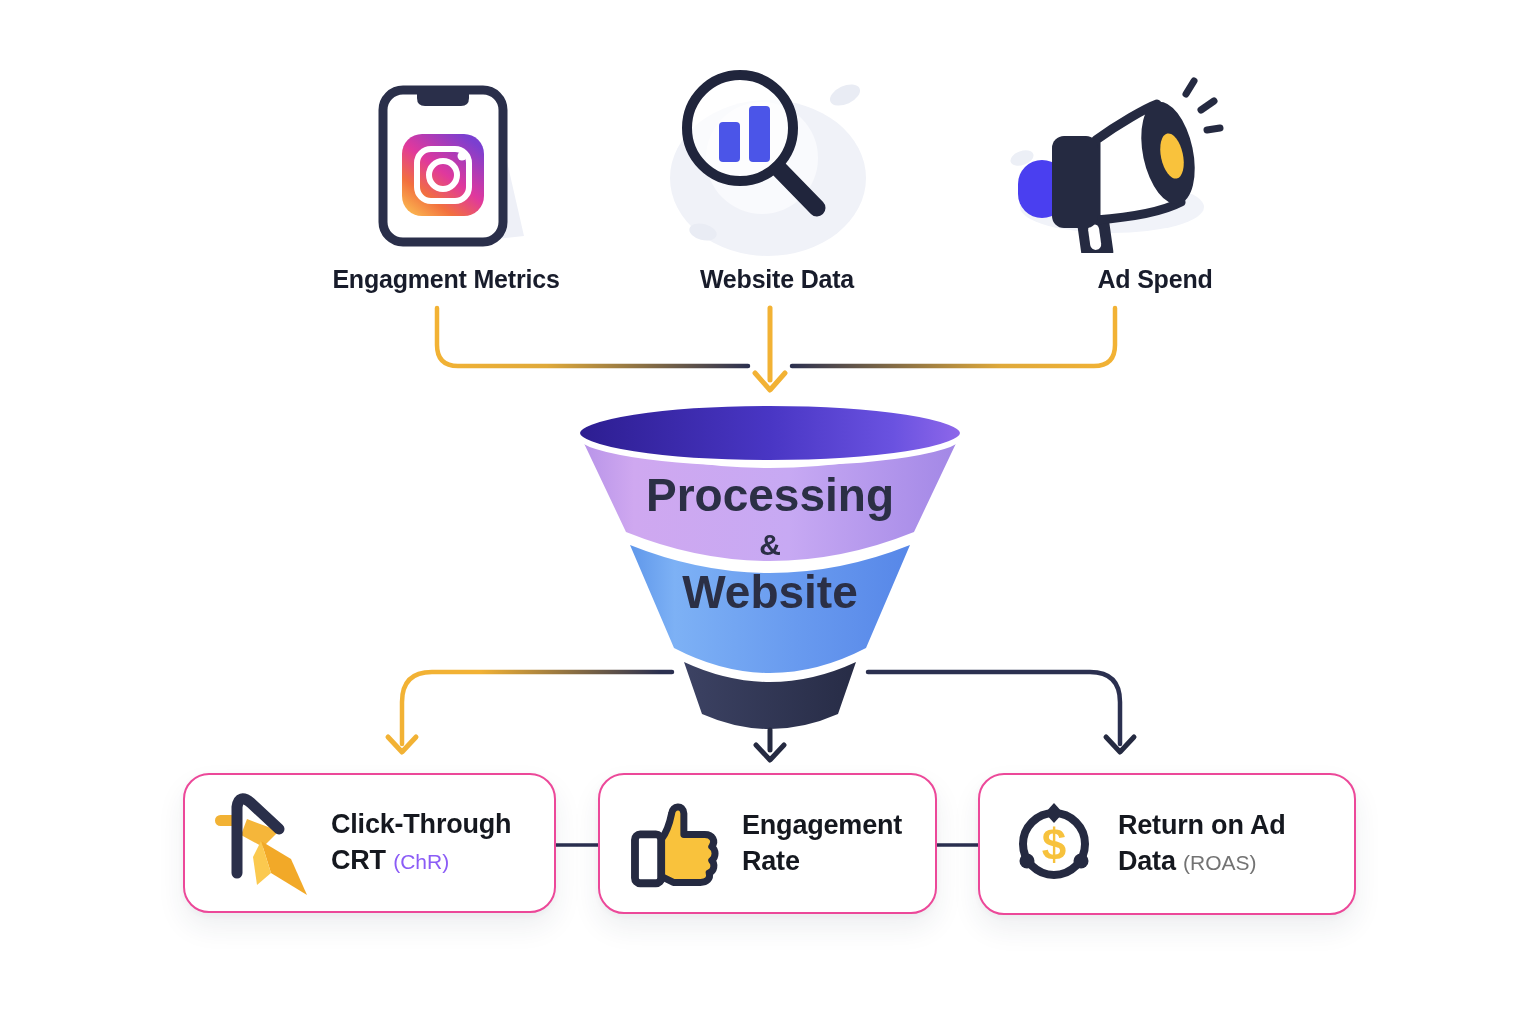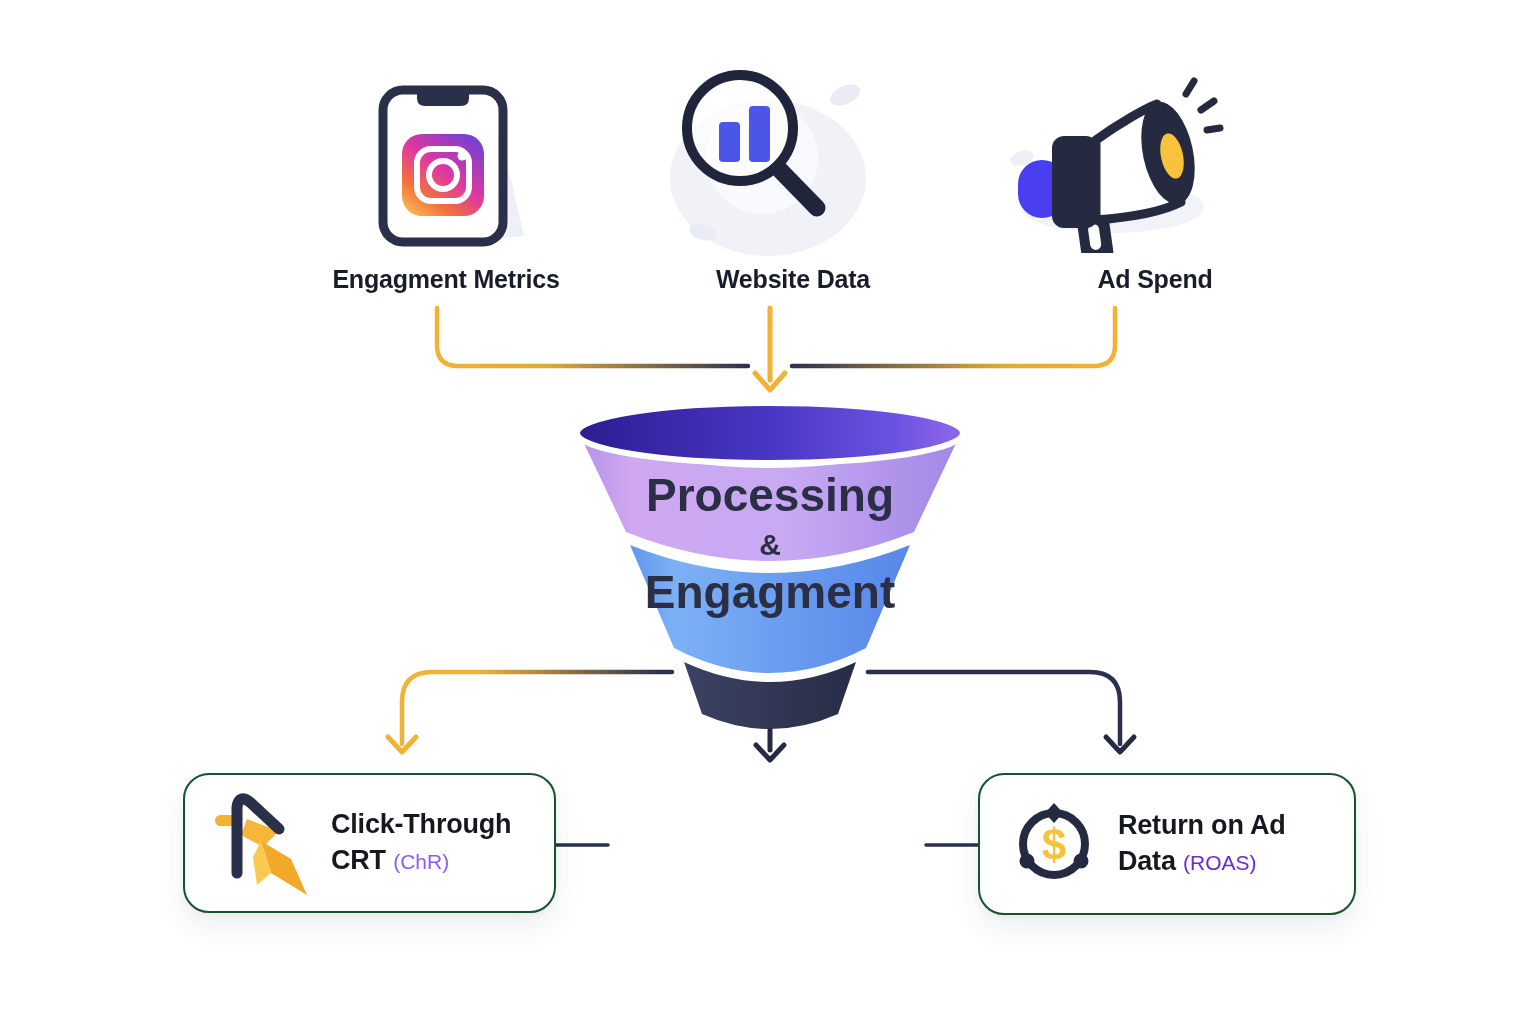--- a/index.html
+++ b/index.html
@@ -12,27 +12,27 @@
     position:absolute;transform:translate(-50%,-50%);
     font-size:25px;font-weight:700;color:#181c2b;letter-spacing:-0.2px;white-space:nowrap;
   }
   .funnel-line{
     position:absolute;transform:translate(-50%,-50%);
     font-weight:700;color:#2b2f45;white-space:nowrap;
   }
   .funnel-line.l1,.funnel-line.l3{font-size:46px;}
   .funnel-line.l2{font-size:30px;}
   .card{
-    position:absolute;background:#ffffff;border:2px solid #14532d;border-radius:26px;
+    position:absolute;background:#ffffff;border:2px solid #ec4899;border-radius:26px;
     box-shadow:0 14px 28px rgba(40,45,80,0.08),0 2px 6px rgba(40,45,80,0.04);
     display:flex;align-items:center;box-sizing:border-box;
   }
   .card-icon{flex:none;margin-left:28px;margin-right:18px;}
   .card-text{font-size:27px;font-weight:700;color:#15181f;line-height:1.32;letter-spacing:-0.2px;}
-  .card-text .suffix{font-size:21px;font-weight:400;color:#6d28d9;letter-spacing:0;}
+  .card-text .suffix{font-size:21px;font-weight:400;color:#737373;letter-spacing:0;}
   .card-text .suffix.muted{color:#8b5cf6;}
 </style>
 </head>
 <body>
 
 <div class="canvas">
 
   <svg class="abs" style="left:0;top:0;" width="1536" height="1024" viewBox="0 0 1536 1024">
     <defs>
       <linearGradient id="gTopLeft" gradientUnits="userSpaceOnUse" x1="437" y1="0" x2="750" y2="0">
@@ -150,44 +150,59 @@
     <ellipse cx="168" cy="85" rx="25" ry="52" transform="rotate(-12 168 85)" fill="#252a41"></ellipse>
     <ellipse cx="172" cy="88" rx="11" ry="23" transform="rotate(-12 172 88)" fill="#f9c23c"></ellipse>
     <g stroke="#252a41" stroke-width="7" stroke-linecap="round">
       <line x1="186" y1="26" x2="194" y2="13"></line>
       <line x1="201" y1="42" x2="214" y2="33"></line>
       <line x1="207" y1="62" x2="220" y2="60"></line>
     </g>
   </svg>
 
   <div class="src-label" style="left:446px;top:279px;">Engagment Metrics</div>
-  <div class="src-label" style="left:793px;top:279px;text-align:center;">Website Data</div>
+  <div class="src-label" style="left:777px;top:279px;text-align:center;">Website Data</div>
   <div class="src-label" style="left:1115px;top:279px;margin-left:40px;">Ad Spend</div>
 
   <div class="funnel-line l1" style="left:770px;top:495px;">Processing</div>
   <div class="funnel-line l2" style="left:770px;top:545px;">&amp;</div>
-  <div class="funnel-line l3" style="left:770px;top:592px;">Engagment</div>
+  <div class="funnel-line l3" style="left:770px;top:592px;">Website</div>
 
   <div class="card" style="left:183px;top:773px;width:373px;height:140px;">
     <svg class="card-icon" width="100" height="116" viewBox="0 0 100 116">
       <rect x="2" y="30" width="27" height="11" rx="5.5" fill="#f2b234"></rect>
       <polygon points="34,34 66,46 50,62 28,50" fill="#f5b63a"></polygon>
       <path d="M 24 88 L 24 22 Q 26 8 38 18 L 66 44" fill="none" stroke="#2a2f4a" stroke-width="11" stroke-linecap="round" stroke-linejoin="round"></path>
       <polygon points="48,56 78,74 94,110 58,88" fill="#f2a928"></polygon>
       <polygon points="48,56 58,88 44,100 40,72" fill="#fbc94f"></polygon>
     </svg>
     <div class="card-text">
       <div><span>Click-Through</span></div>
       <div>
         <span>CRT</span>
         <span class="suffix muted">(ChR)</span>
       </div>
     </div>
   </div>
 
+  <div class="card" style="left:598px;top:773px;width:339px;height:141px;">
+    <svg class="card-icon" width="96" height="104" viewBox="0 0 110 110">
+      <path d="M 38 50 C 44 42 48 30 50 20 C 51 11 63 9 64 20 L 64 44 L 88 44
+               C 97 44 101 52 96 58 C 101 62 101 70 96 74 C 100 78 99 86 93 88
+               C 95 95 90 99 83 99 L 52 99 L 38 92 Z" fill="#f9c23c" stroke="#252a41" stroke-width="8" stroke-linejoin="round"></path>
+      <rect x="8" y="44" width="30" height="56" rx="6" fill="#ffffff" stroke="#252a41" stroke-width="9"></rect>
+    </svg>
+    <div class="card-text">
+      <div><span>Engagement</span></div>
+      <div>
+        <span>Rate</span>
+        <span class="suffix"></span>
+      </div>
+    </div>
+  </div>
 
   <div class="card" style="left:978px;top:773px;width:378px;height:142px;">
     <svg class="card-icon" width="92" height="92" viewBox="0 0 92 92">
       <circle cx="46" cy="46" r="31" fill="none" stroke="#252a41" stroke-width="8"></circle>
       <path d="M 46 5 L 55 15 L 46 25 L 37 15 Z" fill="#252a41"></path>
       <circle cx="19" cy="63" r="7.5" fill="#252a41"></circle>
       <circle cx="73" cy="63" r="7.5" fill="#252a41"></circle>
       <text x="46" y="62" text-anchor="middle" font-family="Liberation Sans, sans-serif" font-size="44" font-weight="bold" fill="#f7c23d">$</text>
     </svg>
     <div class="card-text">

